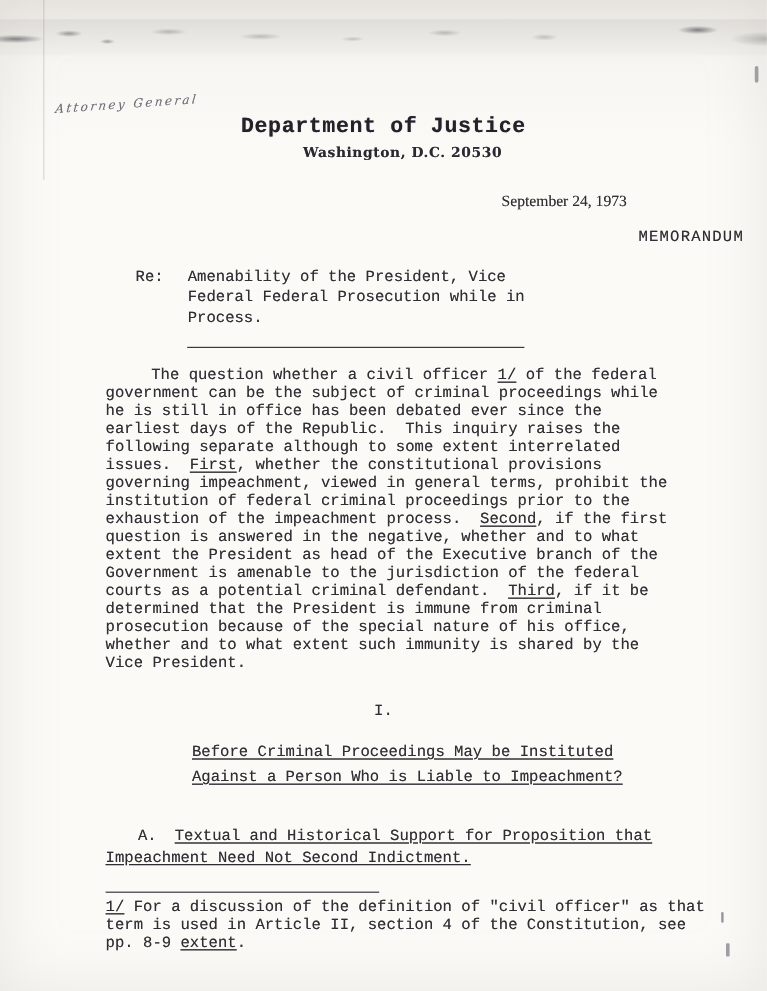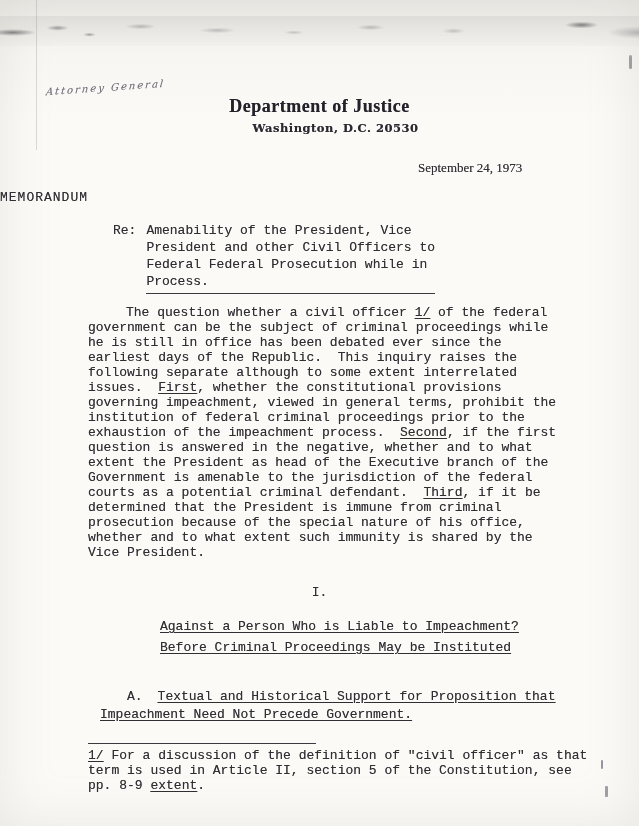--- a/index.html
+++ b/index.html
@@ -44,49 +44,49 @@
     position:absolute; top:82px; left:46px;
     font-family:"DejaVu Serif", serif; font-style:italic;
     font-size:10px; letter-spacing:2px;
     color:rgba(75,75,100,.45);
     transform:rotate(-4deg) skewX(-10deg);
     white-space:nowrap;
   }
 
   .letterhead { position:absolute; top:96px; left:0; width:639px; text-align:center; }
   .lh-title {
-    font-family:Liberation Serif, serif; font-weight:700; font-size:18px;
+    font-family:Liberation Mono, monospace; font-weight:700; font-size:18px;
     color:#23222a; letter-spacing:.5px; text-shadow:0 0 .6px rgba(35,34,42,.6);
   }
   .lh-address {
     font-family:"DejaVu Serif", serif; font-weight:700; font-size:11.5px;
     color:#2a2931; margin-top:4px; letter-spacing:.5px;padding-left:32px;
   }
 
   .date-line { position:absolute; top:160px; left:418px; font-size:13px;font-family:Liberation Serif, serif; }
-  .memo-label { position:absolute; top:190px; left:0; width:620px; text-align:left; font-size:13px; letter-spacing:1px; }
+  .memo-label { position:absolute; top:190px; left:0; width:620px; text-align:right; font-size:13px; letter-spacing:1px; }
 
   .re-block { position:absolute; top:222px; left:113px; display:flex; font-size:13px; line-height:17px; }
-  .re-label { margin-right:10px; }
-  .re-lines { border-bottom:1px solid #3a3940; padding-bottom:3px; }
+  .re-label { margin-right:20px; }
+  .re-lines { border-bottom:1px solid #3a3940; padding-bottom:16px; }
 
   .body-text {
     position:absolute; top:305px; left:88px; width:478px;
     font-size:13px; line-height:15px;
     text-indent:38px;
     white-space:pre-wrap;
     font-family:Liberation Mono, monospace;
   }
 
   .sec-numeral { position:absolute; top:585px; left:0; width:639px; text-align:center; font-size:13px; }
 
   .sec-heading { position:absolute; top:616px; left:160px; font-size:13px; line-height:21px; }
   .sec-heading .hline { display:block; width:fit-content; }
 
-  .sub-a { position:absolute; top:688px; left:100px; width:500px; font-size:13px; line-height:18px; }
+  .sub-a { position:absolute; top:688px; left:88px; width:500px; font-size:13px; line-height:18px; }
   .sub-a-line1 { padding-left:27px; }
   .sub-a-label { margin-right:15px; }
 
   .fn-rule { position:absolute; top:743px; left:88px; width:228px; border-top:1.5px solid #3a3940; }
   .footnote {
     position:absolute; top:748px; left:88px; width:502px;
     font-size:13px; line-height:15px; white-space:pre-wrap;
   }
 </style>
 </head>
@@ -108,37 +108,36 @@
   </div>
 
   <div class="date-line">September 24, 1973</div>
 
   <div class="memo-label">MEMORANDUM</div>
 
   <div class="re-block">
     <span class="re-label">Re:</span>
     <div class="re-lines">
       <div>Amenability of the President, Vice</div>
-      <div>President and other Civil Officers to</div>
       <div>Federal Federal Prosecution while in</div>
       <div>Process.</div>
     </div>
   </div>
 
   <p class="body-text"><span>The question whether a civil officer </span><span class="u">1/</span><span> of the federal government can be the subject of criminal proceedings while he is still in office has been debated ever since the earliest days of the Republic.  This inquiry raises the following separate although to some extent interrelated issues.  </span><span class="u">First</span><span>, whether the constitutional provisions governing impeachment, viewed in general terms, prohibit the institution of federal criminal proceedings prior to the exhaustion of the impeachment process.  </span><span class="u">Second</span><span>, if the first question is answered in the negative, whether and to what extent the President as head of the Executive branch of the Government is amenable to the jurisdiction of the federal courts as a potential criminal defendant.  </span><span class="u">Third</span><span>, if it be determined that the President is immune from criminal prosecution because of the special nature of his office, whether and to what extent such immunity is shared by the Vice President.</span></p>
 
   <div class="sec-numeral">I.</div>
 
   <div class="sec-heading">
+    <span class="hline u">Before Criminal Proceedings May be Instituted</span>
     <span class="hline u">Against a Person Who is Liable to Impeachment?</span>
-    <span class="hline u">Before Criminal Proceedings May be Instituted</span>
   </div>
 
   <div class="sub-a">
     <div class="sub-a-line1"><span class="sub-a-label">A.</span><span class="u">Textual and Historical Support for Proposition that</span></div>
-    <div class="sub-a-line2"><span class="u">Impeachment Need Not Precede Government.</span></div>
+    <div class="sub-a-line2"><span class="u">Impeachment Need Not Second Indictment.</span></div>
   </div>
 
   <div class="fn-rule"></div>
 
-  <p class="footnote"><span class="u">1/</span><span> For a discussion of the definition of "civil officer" as that term is used in Article II, section 5 of the Constitution, see pp. 8-9 </span><span class="u">extent</span><span>.</span></p>
+  <p class="footnote"><span class="u">1/</span><span> For a discussion of the definition of "civil officer" as that term is used in Article II, section 4 of the Constitution, see pp. 8-9 </span><span class="u">extent</span><span>.</span></p>
 
 </div>
 
 </body></html>

